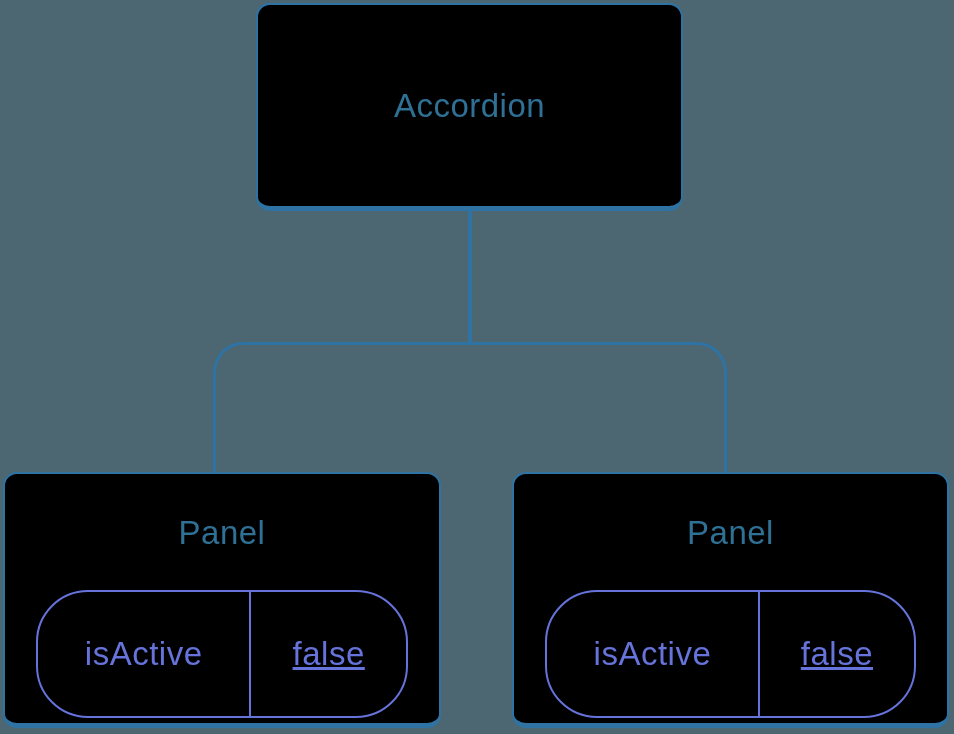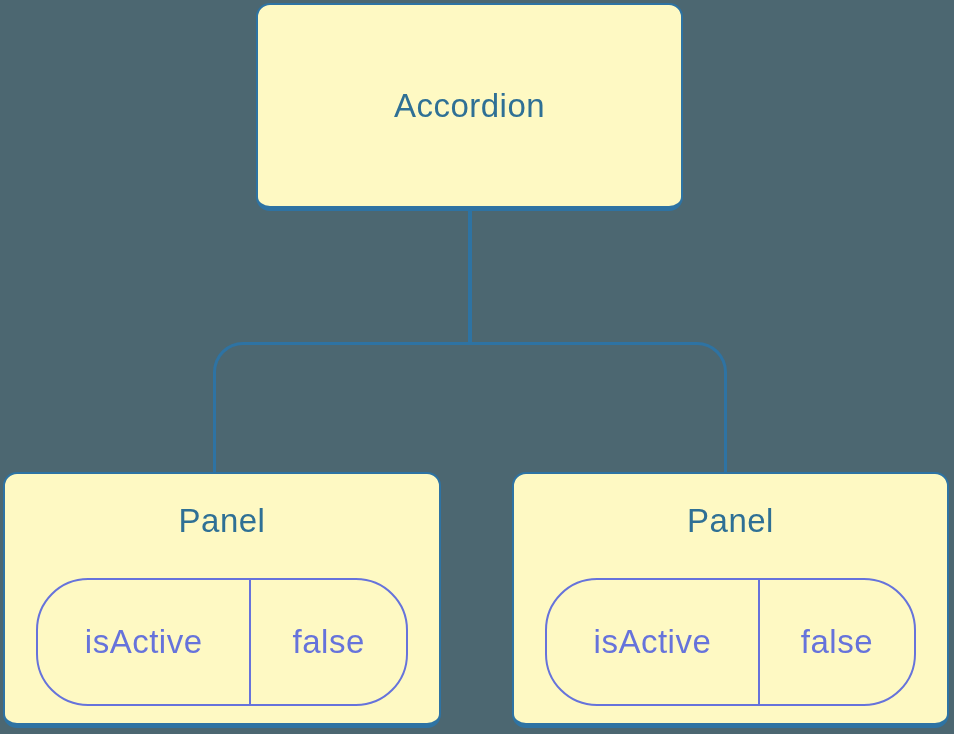--- a/index.html
+++ b/index.html
@@ -9,21 +9,21 @@
   .stage {
     position: relative;
     width: 954px;
     height: 734px;
     background: #4C6771;
   }
 
   
   .card {
     position: absolute;
-    background: #fef9c3;
+    background: #000000;
     border: 2.5px solid #2E73A3;
     border-bottom-width: 5px;
     border-radius: 14px;
   }
   .card-title {
     color: #2F7095;
     font-size: 33px;
     font-weight: 500;
     letter-spacing: 0.5px;
     text-align: center;
@@ -36,21 +36,21 @@
     align-items: center;
     justify-content: center;
   }
 
   .card-panel {
     top: 472px;
     width: 438px; height: 256px;
     display: flex;
     flex-direction: column;
     align-items: center;
-    padding-top: 24px;
+    padding-top: 36px;
   }
   .card-panel-1 { left: 3px; }
   .card-panel-2 { left: 512px; width: 437px; }
   .card-panel .card-title { line-height: 46px; }
 
   
   .connector-stem {
     position: absolute;
     left: 468px; top: 211px;
     width: 4px; height: 134px;
@@ -84,21 +84,21 @@
   .state-pill .cell {
     display: flex;
     align-items: center;
     justify-content: center;
     letter-spacing: 0.5px;
   }
   .state-pill .cell-key {
     width: 58%;
     border-right: 2.5px solid #6673DB;
   }
-  .state-pill .cell-value { width: 42%; }
+  .state-pill .cell-value { width: 42%; text-decoration: underline; }
 </style>
 </head>
 <body>
 
 <div class="stage">
 
   <div class="card card-root">
     <div class="card-title">Accordion</div>
   </div>
 

